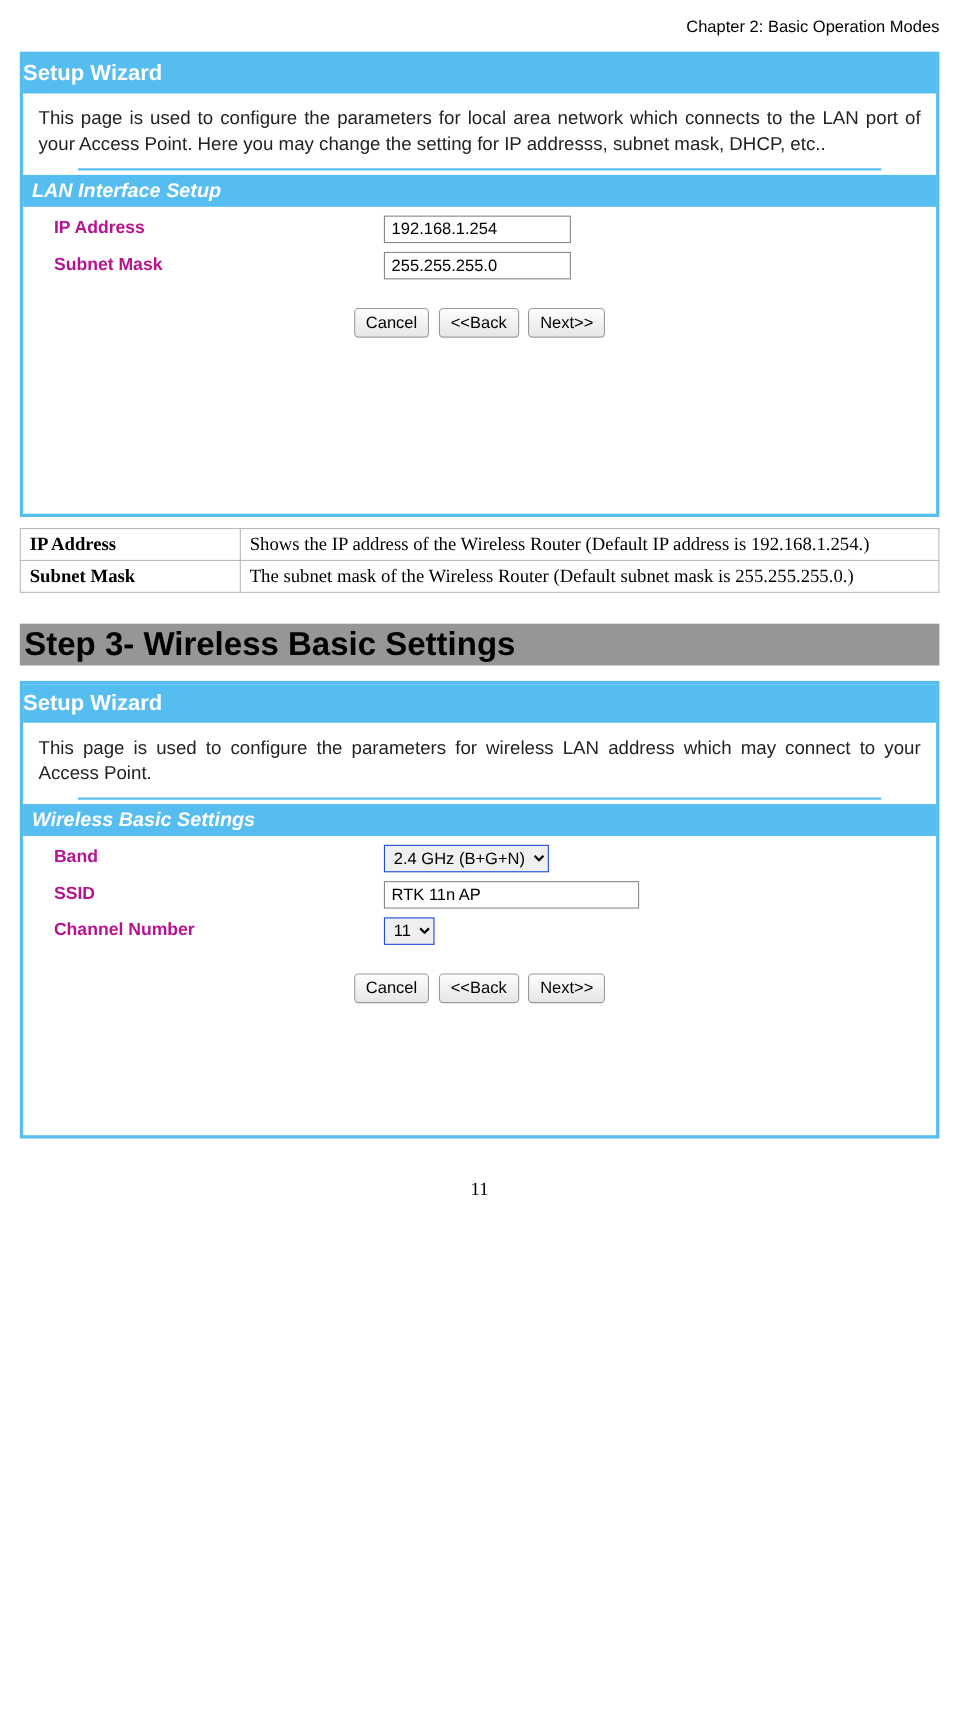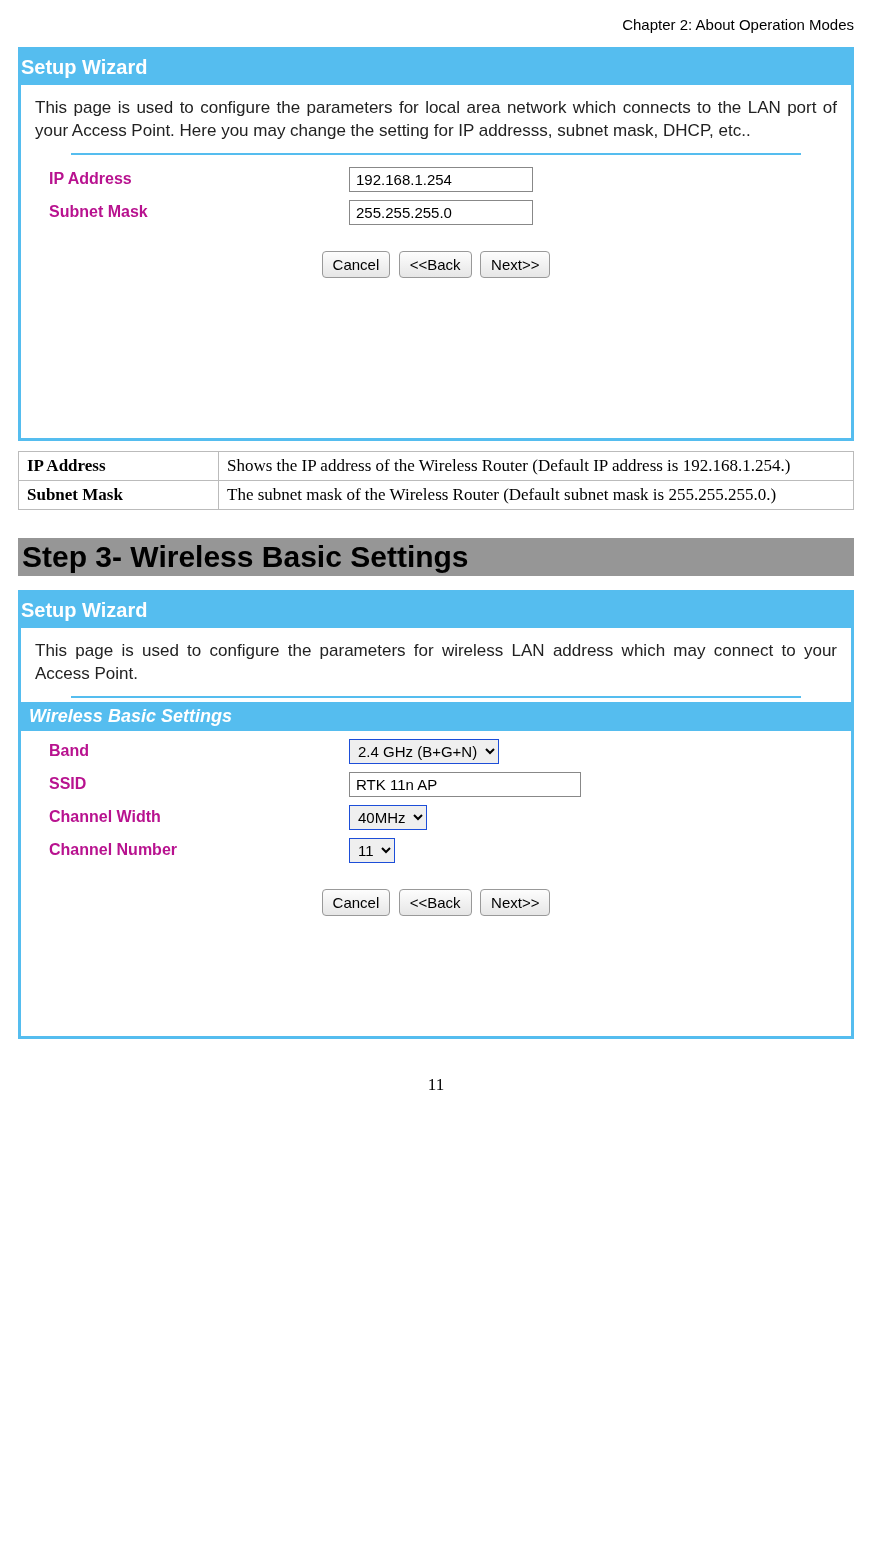--- a/index.html
+++ b/index.html
@@ -65,21 +65,21 @@
     color: #b8128f;
     font-weight: bold;
     font-size: 16px;
     width: 300px;
     flex-shrink: 0;
   }
   .form-input {
     border: 1px solid #888;
     font-size: 15px;
     padding: 3px 6px;
-    width: 184px;
+    width: 170px;
     background: #fff;
   }
   .form-input.wide { width: 232px; }
   .form-select {
     border: 1px solid #1d4ed8;
     font-size: 15px;
     padding: 2px 4px;
     background: #efefef;
   }
   .btn-row {
@@ -131,26 +131,27 @@
     text-align: center;
     font-size: 17px;
     font-family: "Times New Roman", serif;
     padding-top: 26px;
   }
 </style>
 </head>
 <body>
 
 <div class="page">
-  <div class="chapter-header">Chapter 2: About Operation Modes</div>
+  <div class="chapter-header">Chapter 2: Basic Operation Modes</div>
 
   <div class="wizard-box">
     <div class="wizard-title">Setup Wizard</div>
     <div class="wizard-desc">This page is used to configure the parameters for local area network which connects to the LAN port of your Access Point. Here you may change the setting for IP addresss, subnet mask, DHCP, etc..</div>
     <hr class="blue-hr">
+    <div class="section-bar">LAN Interface Setup</div>
     <div class="form-rows">
       <div class="form-row">
         <div class="form-label">IP Address</div>
         <input class="form-input" value="192.168.1.254" style="">
       </div>
       <div class="form-row">
         <div class="form-label">Subnet Mask</div>
         <input class="form-input" value="255.255.255.0" style="">
       </div>
     </div>
@@ -187,26 +188,20 @@
         <div class="form-label">Band</div>
         <select class="form-select">
           <option>2.4 GHz (B+G+N)</option>
         </select>
       </div>
       <div class="form-row">
         <div class="form-label">SSID</div>
         <input class="form-input wide" value="RTK 11n AP" style="">
       </div>
       <div class="form-row">
-        <div class="form-label">Channel Width</div>
-        <select class="form-select">
-          <option>40MHz</option>
-        </select>
-      </div>
-      <div class="form-row">
         <div class="form-label">Channel Number</div>
         <select class="form-select">
           <option>11</option>
         </select>
       </div>
     </div>
     <div class="btn-row">
       <button class="btn">Cancel</button>
       <button class="btn">&lt;&lt;Back</button>
       <button class="btn">Next&gt;&gt;</button>

